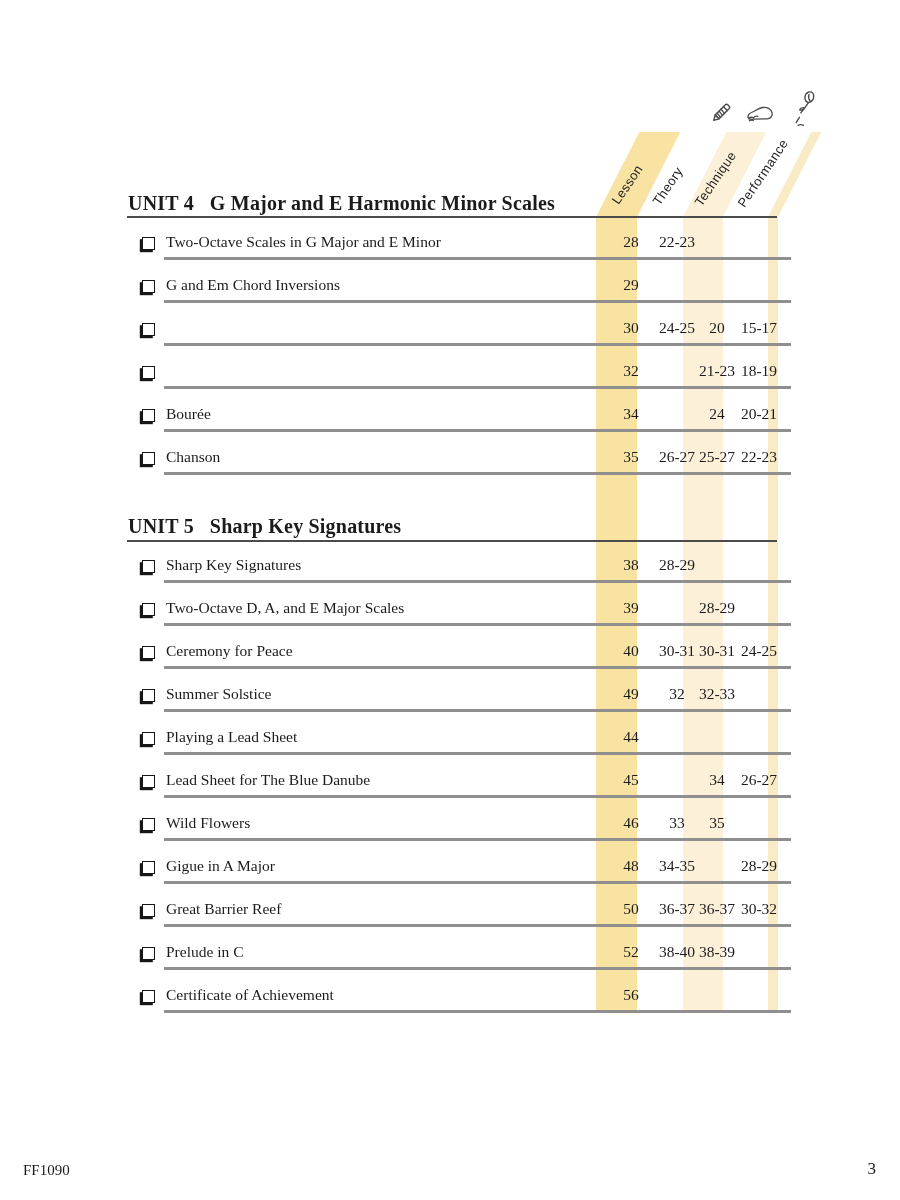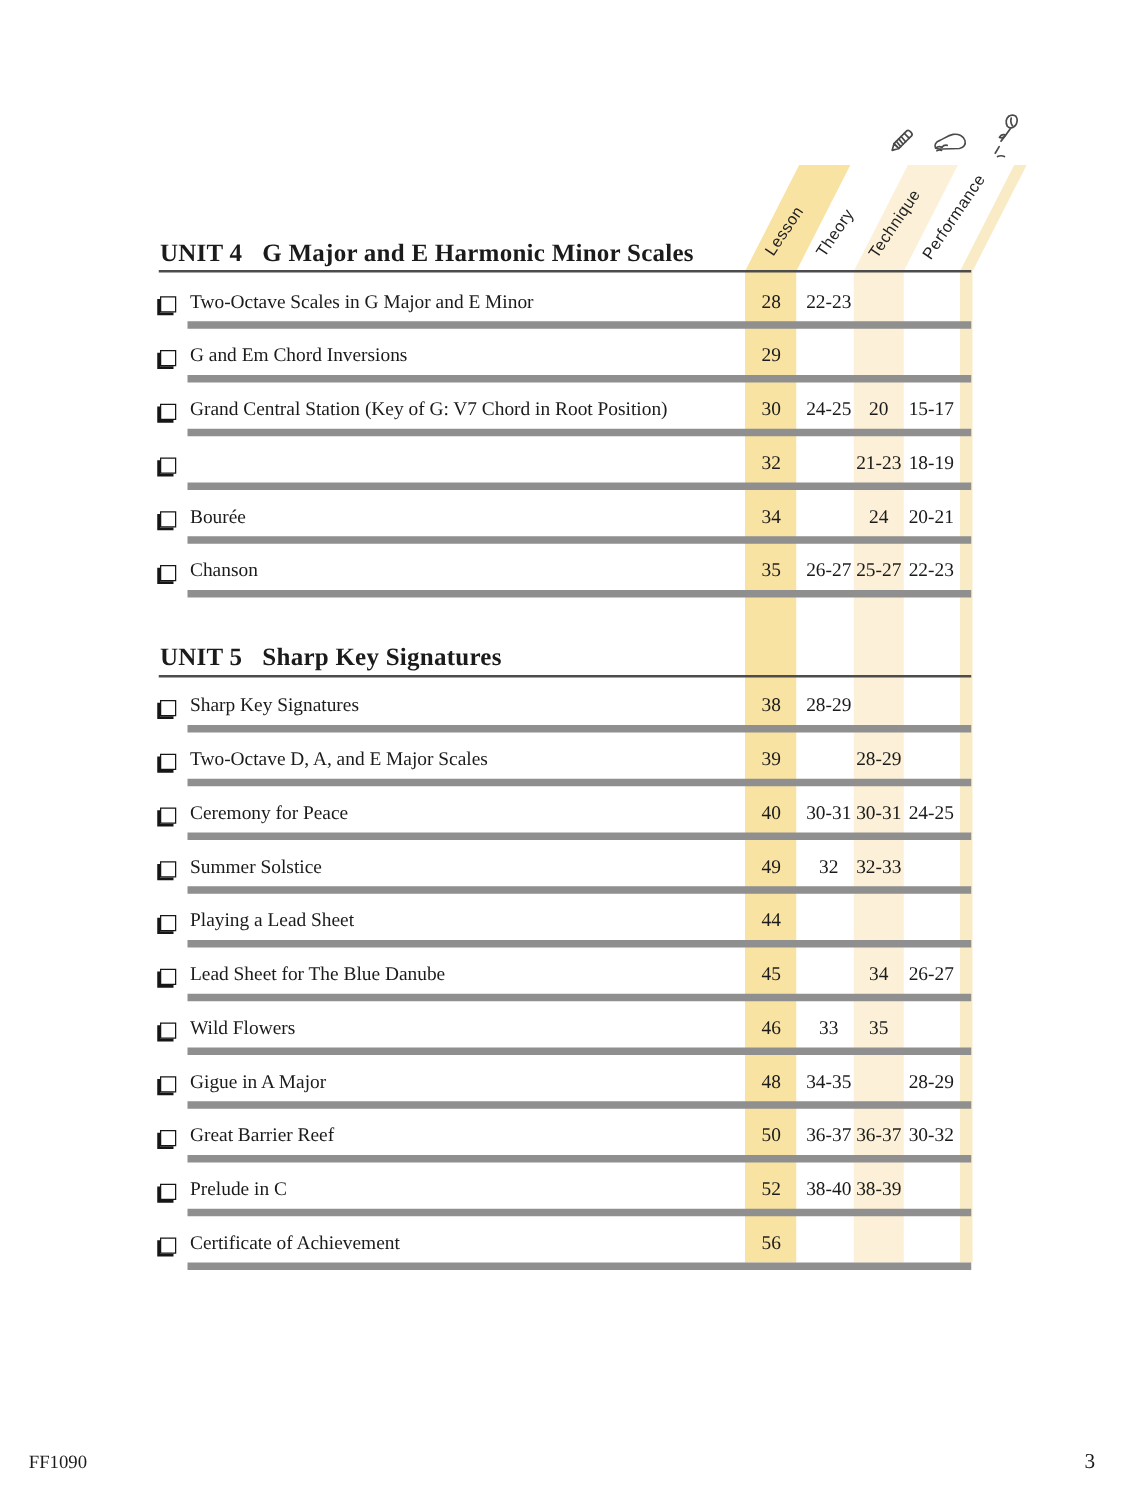--- a/index.html
+++ b/index.html
@@ -21,22 +21,22 @@
 
   .icon{position:absolute;}
   .icon svg{display:block;stroke:#4a4a4a;fill:none;stroke-width:1.3;
             stroke-linecap:round;stroke-linejoin:round;}
 
   .unitHead{position:absolute;left:128px;font-size:20px;font-weight:bold;
             white-space:nowrap;letter-spacing:.2px;}
   .unitHead .unitNum{margin-right:16px;}
   .headRule{position:absolute;left:127px;width:650px;height:1.5px;background:#4c4c4c;}
 
-  .row{position:absolute;left:150px;width:627px;height:37px;
-       border-bottom:6px solid #eab308;}
+  .row{position:absolute;left:164px;width:627px;height:37px;
+       border-bottom:3px solid #eab308;}
   .row .cb{position:absolute;left:-22px;bottom:7px;width:11px;height:11px;
            background:#fff;border:1.6px solid #161616;
            box-shadow:-2.2px 2.2px 0 0 #161616;}
   .row .title{position:absolute;left:2px;bottom:6px;font-size:15.5px;white-space:nowrap;}
   .row .num{position:absolute;bottom:6px;width:60px;text-align:center;font-size:15.5px;}
   .row .n0{left:437px;} .row .n1{left:483px;} .row .n2{left:523px;} .row .n3{left:565px;}
 
   .footerCode{position:absolute;left:23px;top:1162px;font-size:15px;}
   .pageNum{position:absolute;left:846px;top:1159px;width:30px;text-align:right;font-size:17px;}
 </style>
@@ -98,21 +98,20 @@
         <span class="num n0">28</span>
         <span class="num n1">22-23</span>
       </div>
       <div class="row" style="top: 263px; border-bottom-color: rgb(143, 143, 143);">
         <span class="cb"></span>
         <span class="title">G and Em Chord Inversions</span>
         <span class="num n0">29</span>
       </div>
       <div class="row" style="top: 306px; border-bottom-color: rgb(143, 143, 143);">
         <span class="cb"></span>
-        <span class="title">Grand Central Station (Key of G: V7 Chord in Root Position)</span>
         <span class="num n0">30</span>
         <span class="num n1">24-25</span>
         <span class="num n2">20</span>
         <span class="num n3">15-17</span>
       </div>
       <div class="row" style="top: 349px; border-bottom-color: rgb(143, 143, 143);">
         <span class="cb"></span>
         <span class="num n0">32</span>
         <span class="num n2">21-23</span>
         <span class="num n3">18-19</span>

